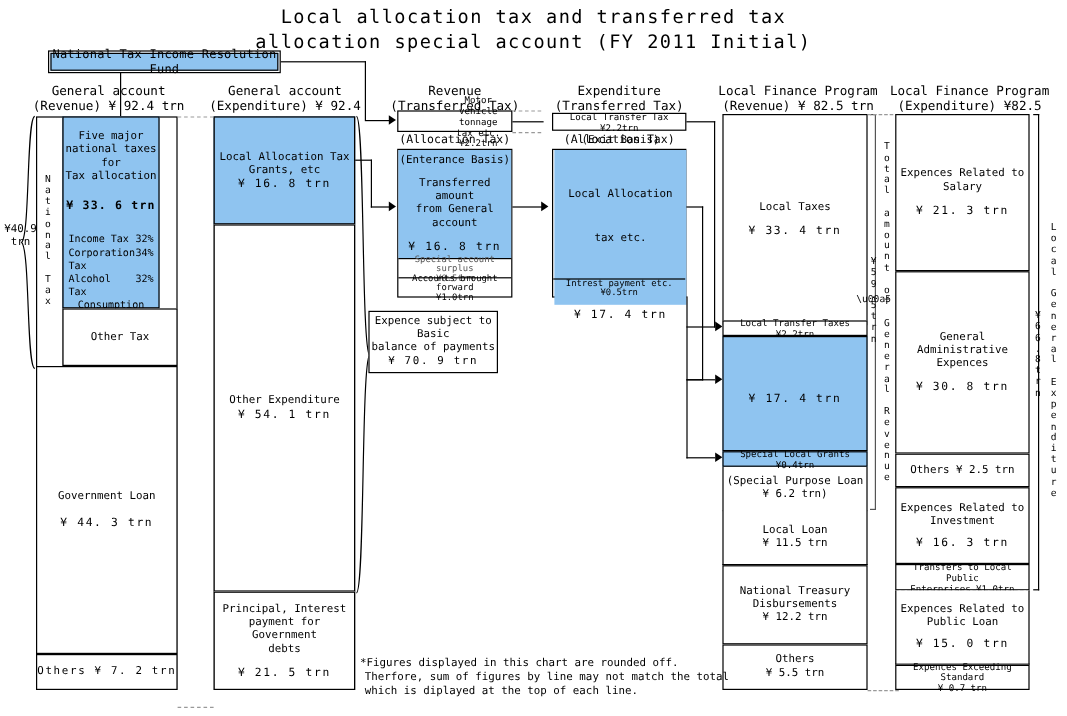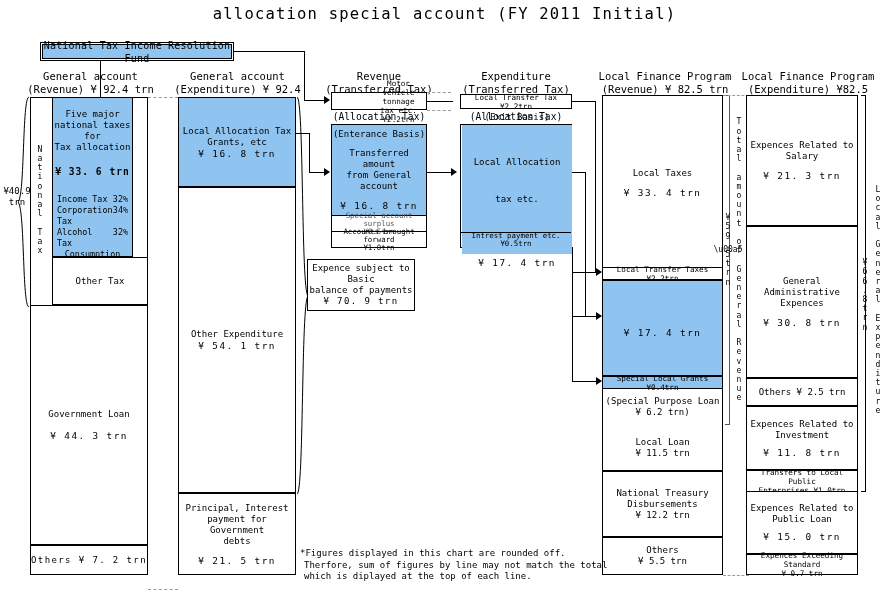--- a/index.html
+++ b/index.html
@@ -60,20 +60,21 @@
   .brace{position:absolute;}
 
   #footnote{left:300px;top:548px;width:310px;font-size:9px;line-height:11.5px;text-align:left;}
 </style>
 </head>
 <body>
 
 <div id="canvas">
 
   <div class="abs" id="title">
+    <div>Local allocation tax and transferred tax</div>
     <div>allocation special account (FY 2011 Initial)</div>
   </div>
 
   <div class="abs ctr" id="banner">
     <span>National Tax Income Resolution Fund</span>
   </div>
 
   <div class="ln vl abs" style="left:100px;top:60px;height:42px;"></div>
   <div class="ln hl abs" style="left:234px;top:51px;width:71px;"></div>
   <div class="ln vl abs" style="left:304px;top:51px;height:49px;"></div>
@@ -380,21 +381,21 @@
     <div style="height:8px"></div>
     <div class="sp" style="font-size:9.4px">¥ 30. 8 trn</div>
   </div>
   <div class="abs box thick ctr t9" style="left:746px;top:378px;width:112px;height:28px;">
     <span>Others ¥ 2.5 trn</span>
   </div>
   <div class="abs box thick ctr t9" style="left:746px;top:406px;width:112px;height:64px;">
     <div>Expences Related to</div>
     <div>Investment</div>
     <div style="height:6px"></div>
-    <div class="sp" style="font-size:9.4px">¥ 11. 8 trn</div>
+    <div class="sp" style="font-size:9.4px">¥ 16. 3 trn</div>
   </div>
   <div class="abs box thick ctr t8" style="left:746px;top:470px;width:112px;height:22px;">
     <div>Transfers to Local Public</div>
     <div>Enterprises ¥1.0trn</div>
   </div>
   <div class="dash-h-dk" style="left:746px;top:492px;width:112px;"></div>
   <div class="abs box thick ctr t9" style="left:746px;top:492px;width:112px;height:62px;border-top:none;">
     <div>Expences Related to</div>
     <div>Public Loan</div>
     <div style="height:6px"></div>

